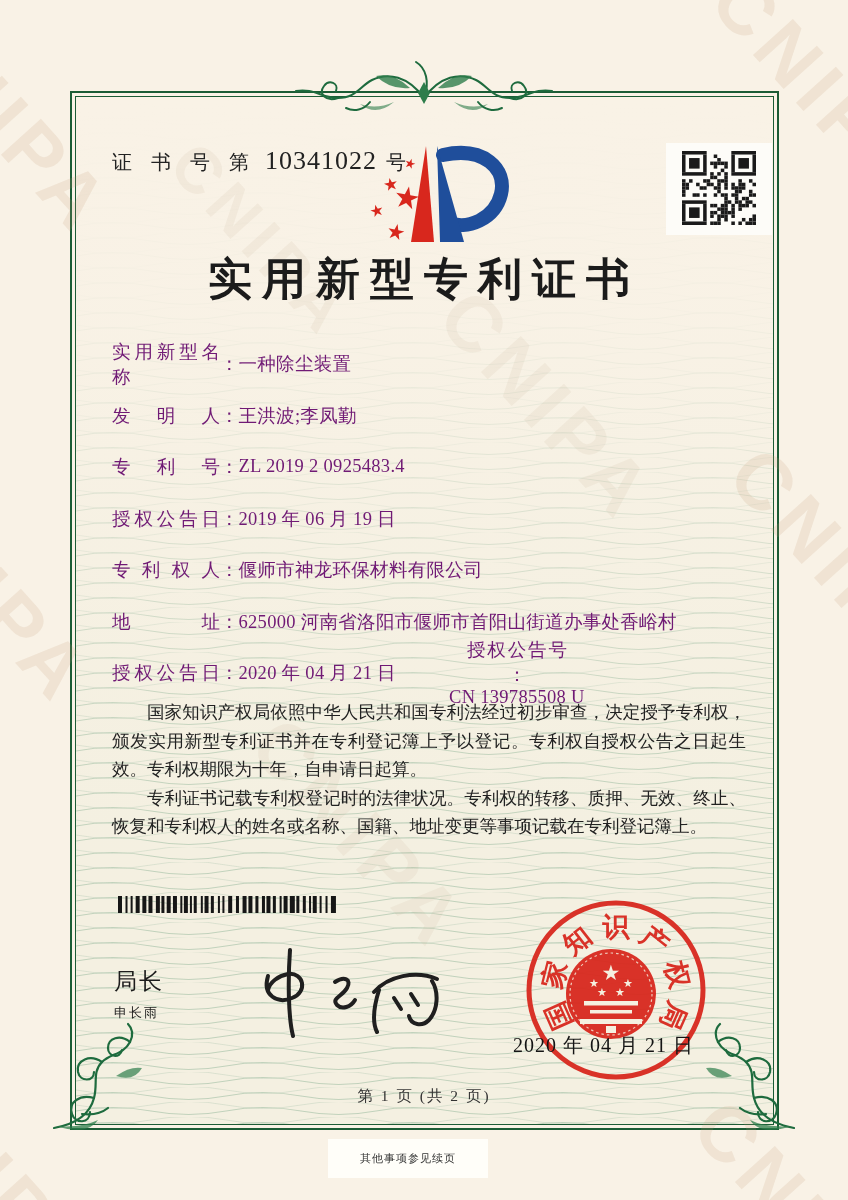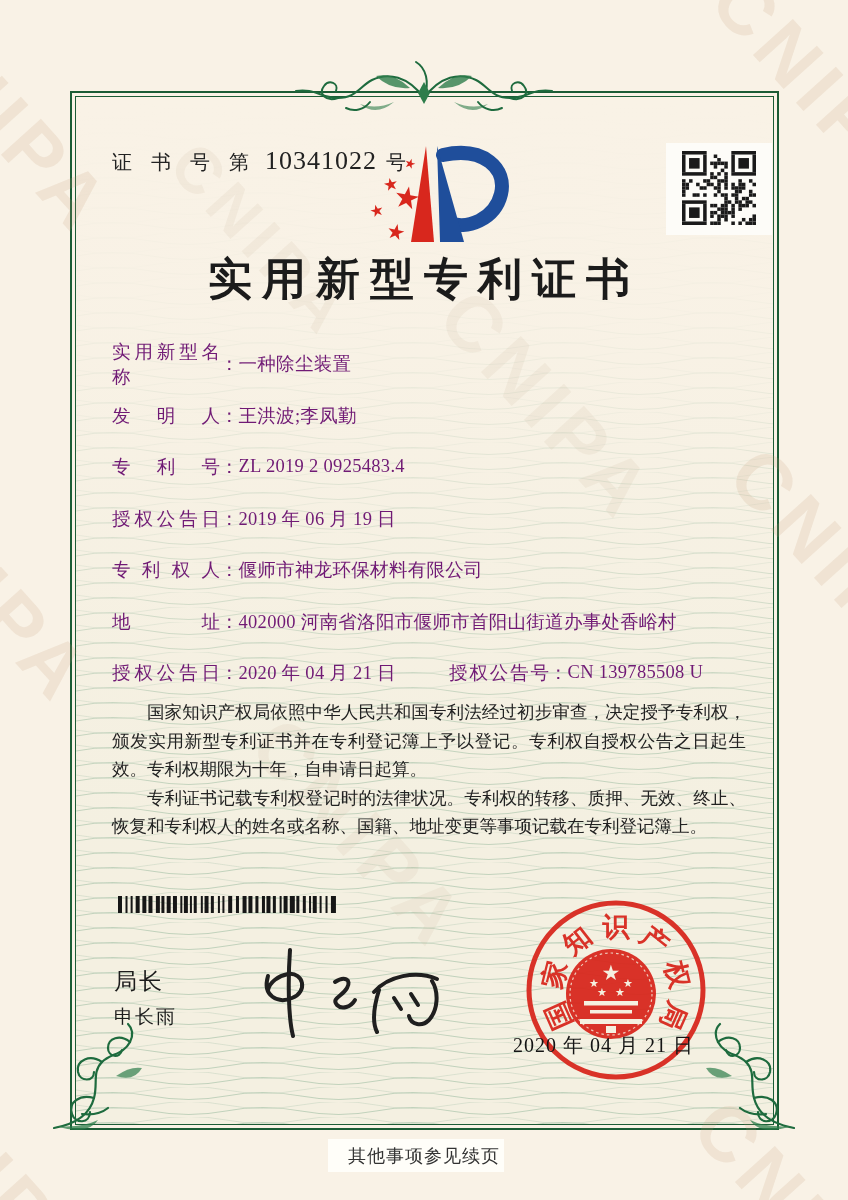--- a/index.html
+++ b/index.html
@@ -38,42 +38,42 @@
   .qr-box svg{position:absolute;left:16px;top:8px;}
   
   .title{position:absolute;left:70px;top:250px;width:708px;z-index:5;
     text-align:center;font-size:44px;font-weight:bold;letter-spacing:10px;color:#1b1b1b;}
   
   .fields{position:absolute;left:112px;top:338px;width:620px;z-index:5;}
   .field-row{position:relative;height:51.5px;display:flex;align-items:center;
     font-size:18.5px;color:#701a75;}
   .f-label{display:inline-block;width:108px;text-align:justify;text-align-last:justify;}
   .f-value{letter-spacing:0.3px;}
-  .pair2{position:absolute;left:337px;display:flex;align-items:center;}
+  .pair2{position:absolute;left:337px;display:flex;align-items:center;flex-direction:column;}
   .pair2 .f-label{width:100px;}
   
   .body-text{position:absolute;left:112px;top:698px;width:634px;z-index:5;
     font-size:17.5px;line-height:28.5px;text-align:justify;color:#222;}
   .body-text p{margin:0;text-indent:2em;}
   
   .barcode{position:absolute;left:118px;top:896px;z-index:5;}
   
   .sig-title{position:absolute;left:114px;top:966px;font-size:23px;z-index:5;letter-spacing:2px;}
-  .sig-name{position:absolute;left:114px;top:1004px;font-size:19px;z-index:5;letter-spacing:2px;}
+  .sig-name{position:absolute;left:114px;top:1004px;font-size:13px;z-index:5;letter-spacing:2px;}
   .sig-script{position:absolute;left:238px;top:938px;z-index:5;}
   
   .seal{position:absolute;left:521px;top:895px;z-index:6;opacity:0.94;}
   .seal-date{position:absolute;left:501px;top:1032px;width:205px;text-align:center;
     font-size:20px;letter-spacing:1px;color:#141414;z-index:7;}
   
   .page-num{position:absolute;left:70px;top:1086px;width:708px;text-align:center;
     font-size:15.5px;color:#333;z-index:5;letter-spacing:2px;}
-  .cont-note{position:absolute;left:328px;top:1139px;width:160px;height:33px;
+  .cont-note{position:absolute;left:328px;top:1139px;width:160px;height:39px;
     background:#fffef9;z-index:5;display:flex;align-items:center;justify-content:center;
-    font-size:18px;color:#333;letter-spacing:1px;padding-left:16px;}
+    font-size:11px;color:#333;letter-spacing:1px;}
 </style>
 </head>
 <body>
 
 <div class="page">
 
   <div class="wm" style="left:-55px;top:-15px;">CNIPA</div>
   <div class="wm faint" style="left:210px;top:128px;font-size:64px;">CNIPA</div>
   <div class="wm faint" style="left:488px;top:272px;">CNIPA</div>
   <div class="wm" style="left:760px;top:-45px;">CNIPA</div>
@@ -318,21 +318,21 @@
       <span class="f-value">2019 年 06 月 19 日</span>
     </div>
     <div class="field-row">
       <span class="f-label">专利权人</span>
         <span class="f-colon">：</span>
       <span class="f-value">偃师市神龙环保材料有限公司</span>
     </div>
     <div class="field-row">
       <span class="f-label">地址</span>
         <span class="f-colon">：</span>
-      <span class="f-value">402000 河南省洛阳市偃师市首阳山街道办事处香峪村</span>
+      <span class="f-value">625000 河南省洛阳市偃师市首阳山街道办事处香峪村</span>
     </div>
     <div class="field-row">
       <span class="f-label">授权公告日</span>
         <span class="f-colon">：</span>
       <span class="f-value">2020 年 04 月 21 日</span>
       <span class="pair2">
         <span class="f-label">授权公告号</span>
           <span class="f-colon">：</span>
         <span class="f-value">CN 139785508 U</span>
       </span>
@@ -423,15 +423,16 @@
         <text x="9" y="2" font-size="11">★</text>
       </g>
       <rect x="-27" y="7" width="54" height="4.5" fill="#f6f0e0"></rect>
       <rect x="-21" y="16" width="42" height="3.5" fill="#f6f0e0"></rect>
       <rect x="-31" y="25" width="62" height="5" fill="#f6f0e0"></rect>
       <rect x="-5" y="32" width="10" height="7" fill="#f6f0e0"></rect>
     </g>
   </svg>
   <div class="seal-date">2020 年 04 月 21 日</div>
 
+  <div class="page-num">第 1 页 (共 2 页)</div>
   <div class="cont-note">其他事项参见续页</div>
 
 </div>
 
 </body></html>

